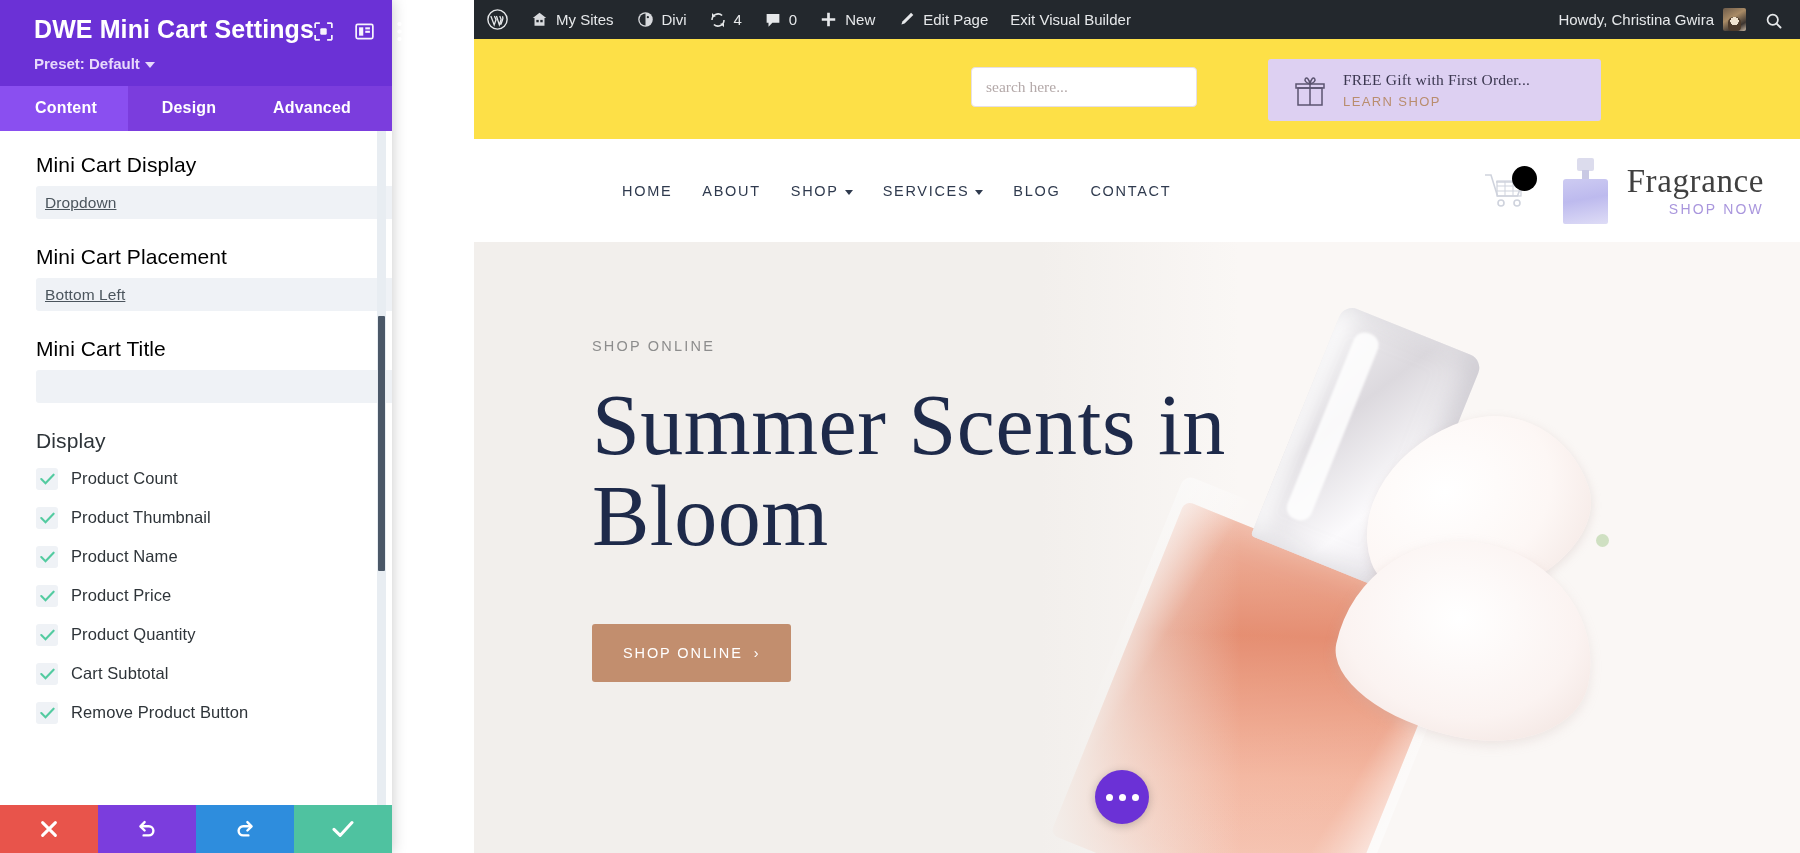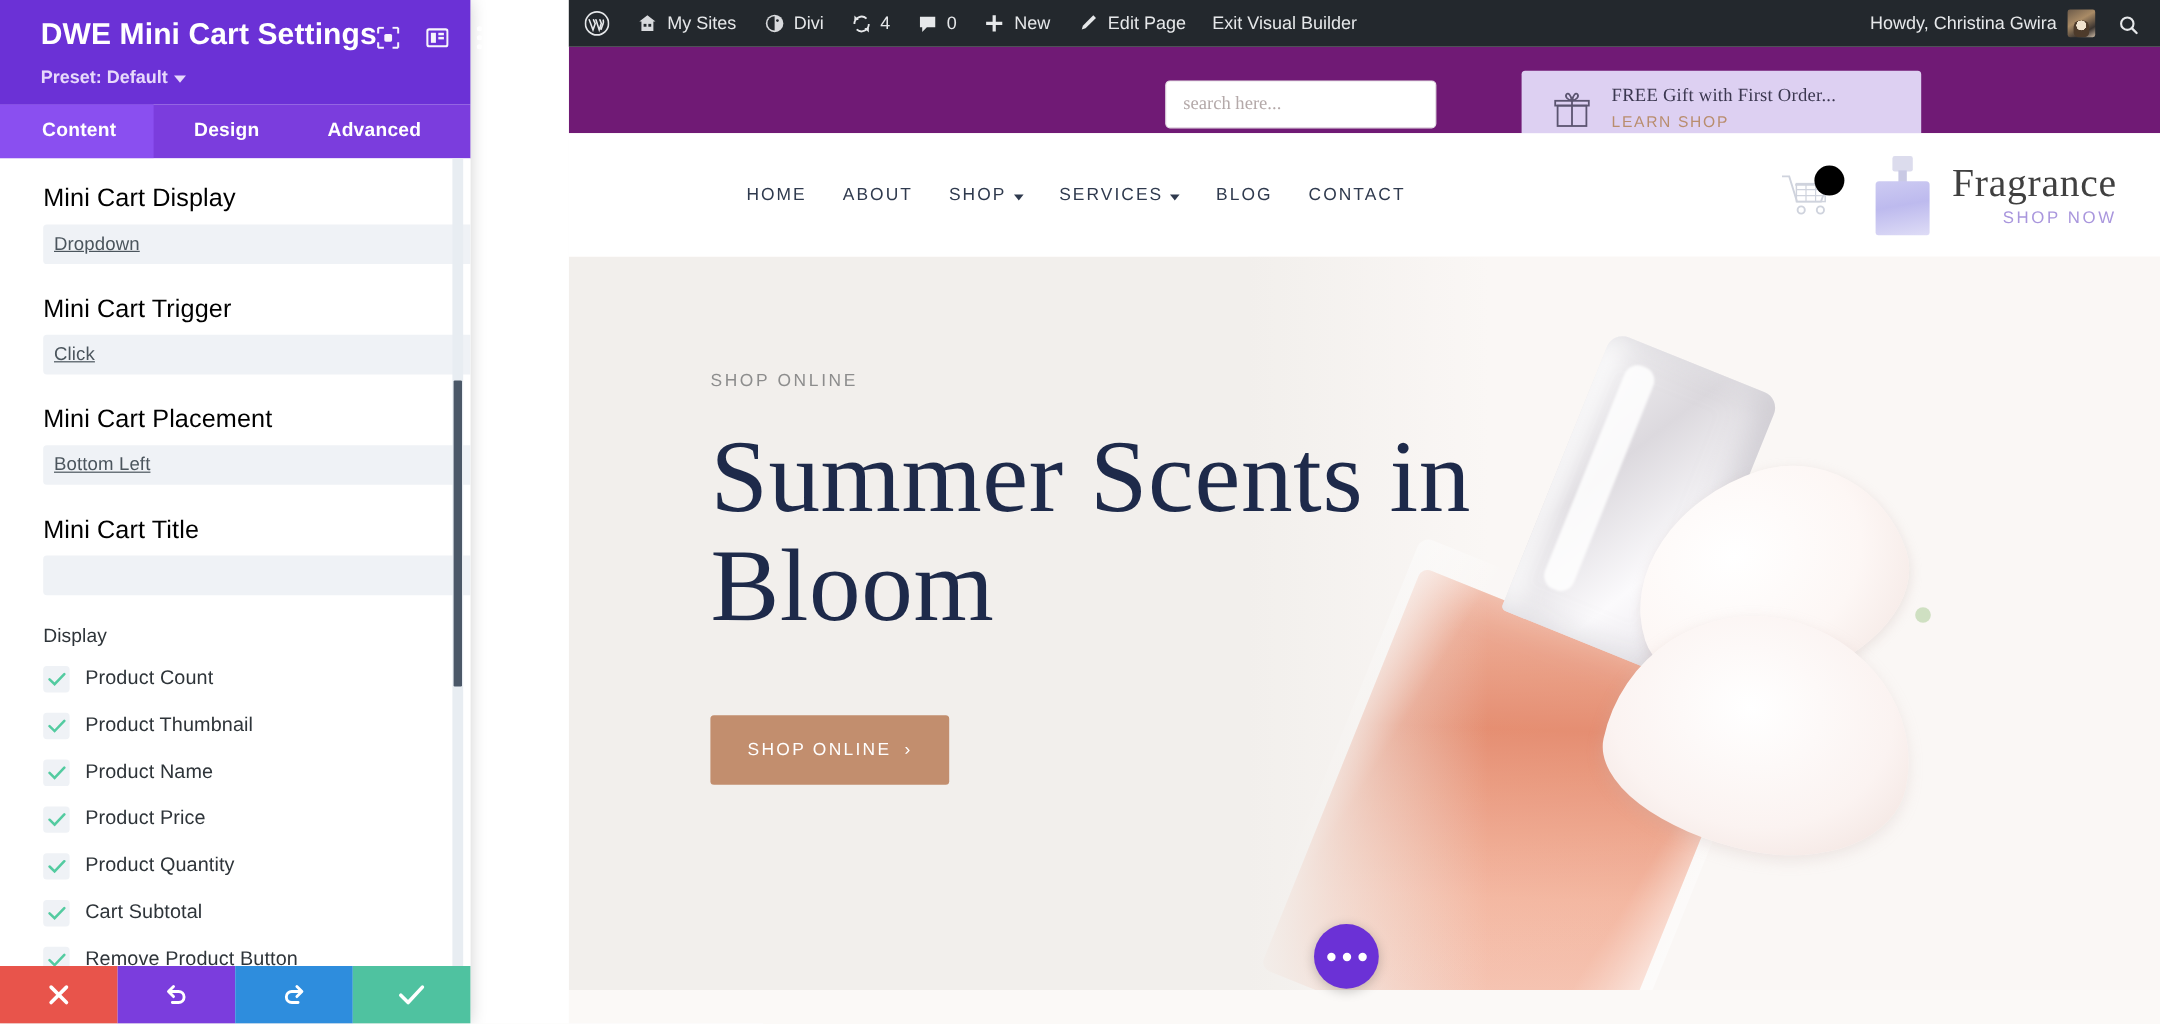--- a/index.html
+++ b/index.html
@@ -91,21 +91,21 @@
     font-size: 15.5px; color: #4b555d; padding: 0 40px 0 9px;
     font-family: "Liberation Sans", sans-serif;
   }
   .dyn-btn {
     position: absolute; right: 8px; top: 50%; transform: translateY(-50%);
     width: 19px; height: 22px; border: 1px solid #b9c2cb; border-radius: 2px;
     background: #f7f9fb; cursor: pointer; display: flex; align-items: center; justify-content: center;
   }
 
   .group-label {
-    font-size: 16px; color: #2e3439; margin-bottom: 6px; letter-spacing: .1px;
+    font-size: 21px; color: #2e3439; margin-bottom: 6px; letter-spacing: .1px;
   }
   .cb-row {
     display: flex; align-items: center; gap: 13px; height: 39px; cursor: pointer;
   }
   .cb {
     width: 22px; height: 22px; background: #eff2f6; border-radius: 3px;
     display: flex; align-items: center; justify-content: center; flex: 0 0 auto;
   }
   .cb svg { display: block; }
   .cb-label { font-size: 16.5px; color: #2e3439; letter-spacing: .1px; }
@@ -159,21 +159,21 @@
   }
   .ab-search { padding: 0 16px 0 8px; cursor: pointer; display: flex; align-items: center; }
 
   
   .site {
     position: absolute; left: 474px; top: 39px; width: 1326px; height: 814px;
     background: #fbf9f7; overflow: hidden;
   }
 
   .topbar {
-    position: relative; height: 72px; background: #701a75;
+    position: relative; height: 100px; background: #fde047;
   }
   .searchbox {
     position: absolute; left: 497px; top: 28px; width: 226px; height: 40px;
     background: #fff; border: 1px solid #e6dfe6; border-radius: 4px;
     display: flex; align-items: center;
   }
   .searchbox input {
     border: none; outline: none; background: transparent; width: 100%; height: 100%;
     padding: 0 14px; font-size: 15.5px; color: #8b8b8b;
     font-family: "Liberation Serif", serif;
@@ -557,30 +557,20 @@
         <div class="field-label">Mini Cart Display</div>
         <div class="sel">
           <span class="val">Dropdown</span>
           <span class="spin">
               <i class="up"></i>
               <i class="dn"></i>
             </span>
         </div>
       </div>
 
-      <div class="field">
-        <div class="field-label">Mini Cart Trigger</div>
-        <div class="sel">
-          <span class="val">Click</span>
-          <span class="spin">
-              <i class="up"></i>
-              <i class="dn"></i>
-            </span>
-        </div>
-      </div>
 
       <div class="field">
         <div class="field-label">Mini Cart Placement</div>
         <div class="sel">
           <span class="val">Bottom Left</span>
           <span class="spin">
               <i class="up"></i>
               <i class="dn"></i>
             </span>
         </div>

